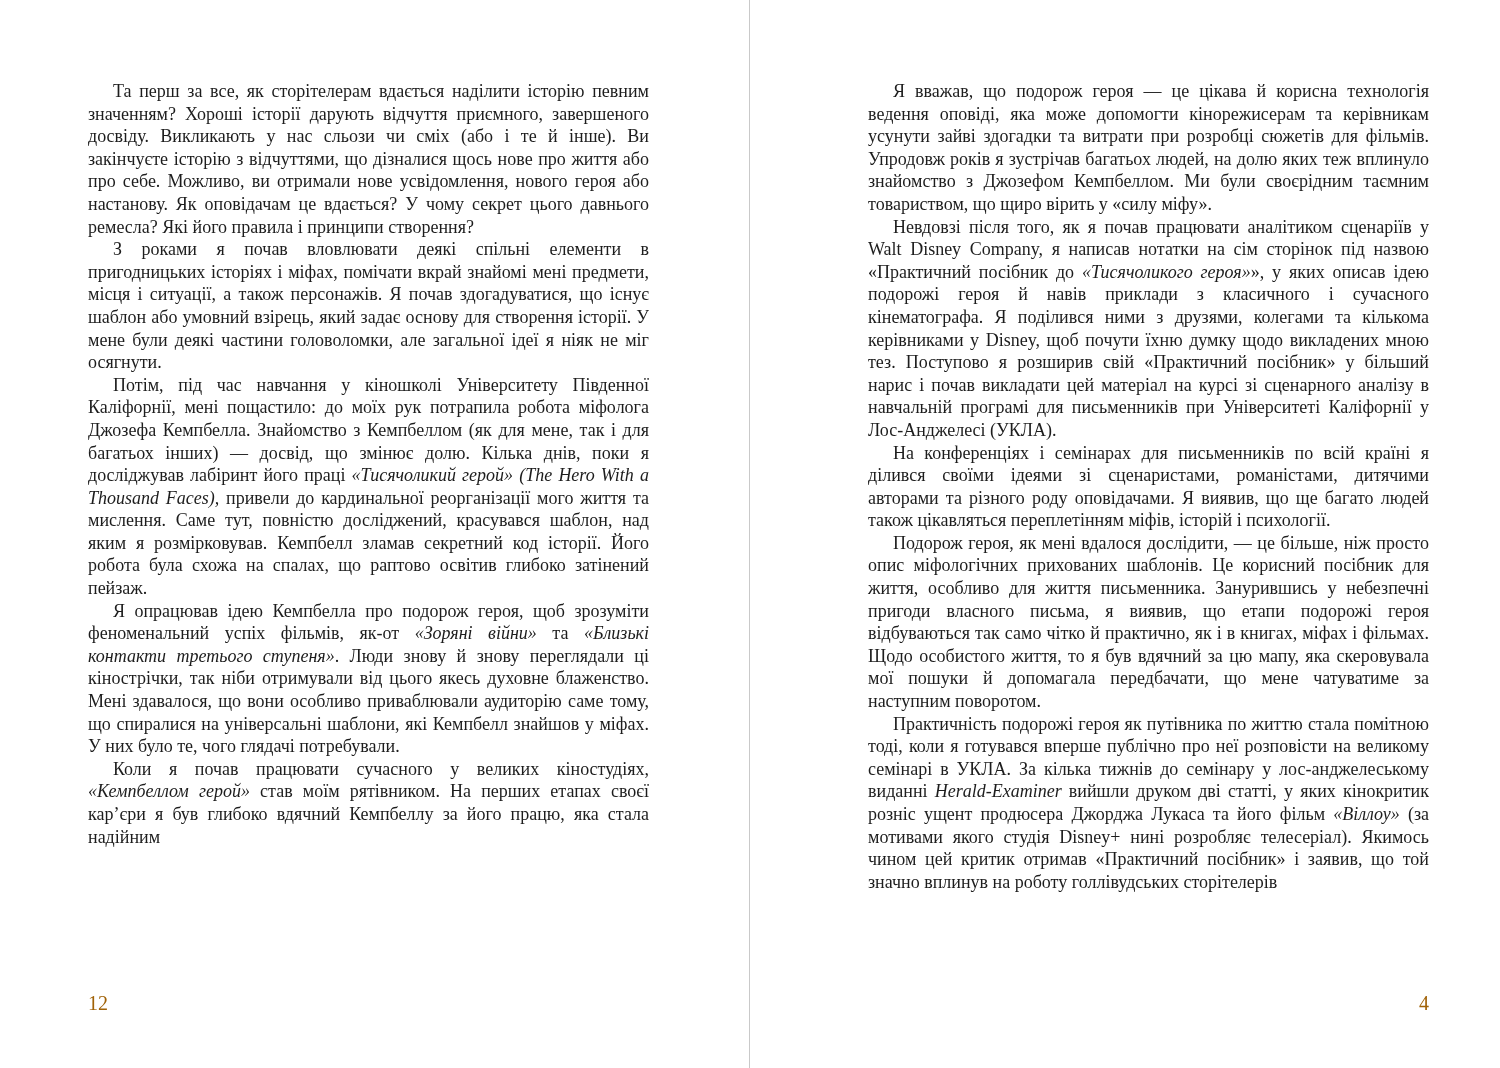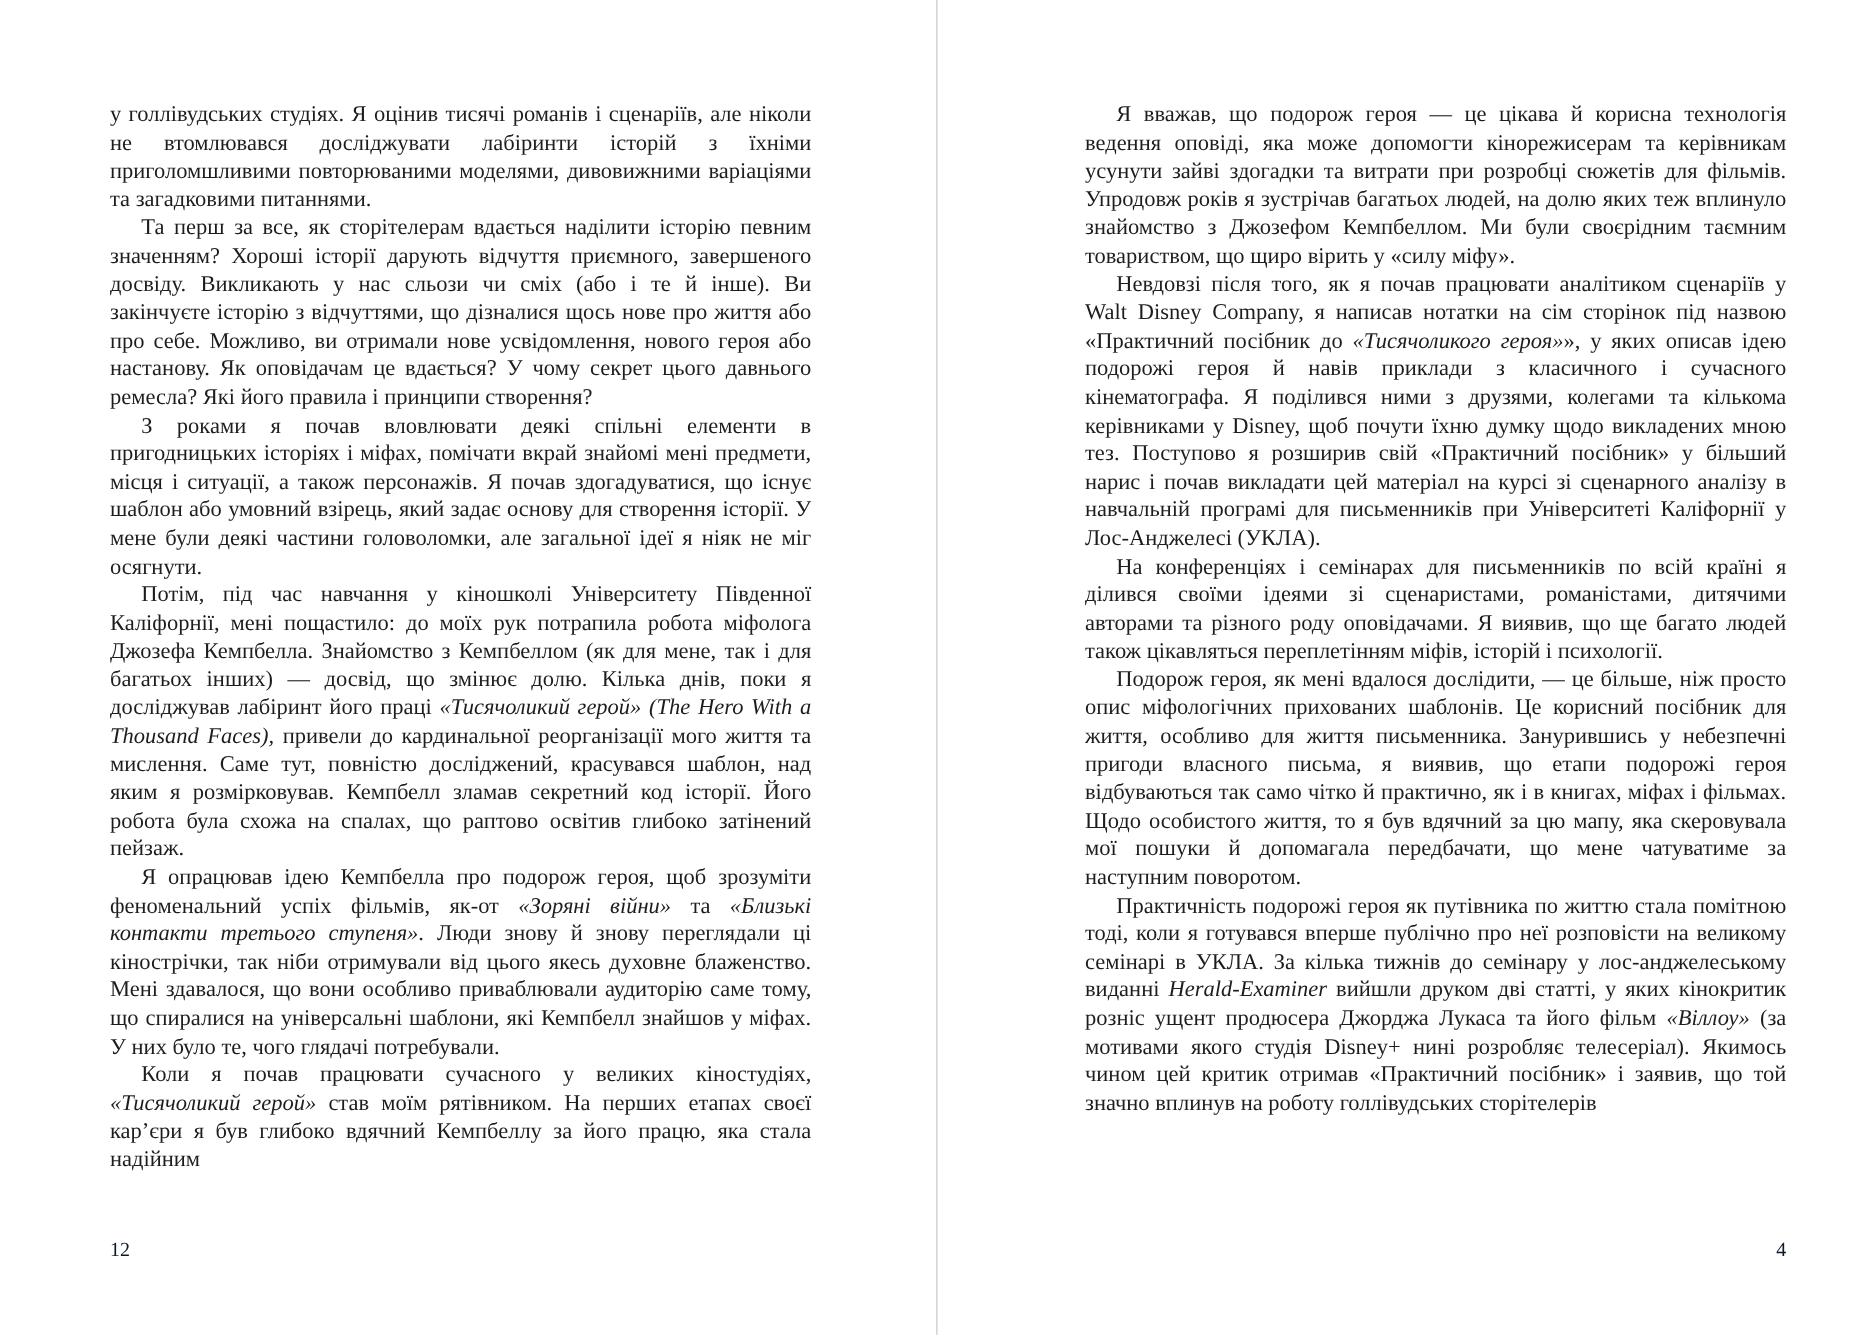--- a/index.html
+++ b/index.html
@@ -44,39 +44,38 @@
     -webkit-hyphens: auto;
   }
   .page-left  .text-block { left: 88px; }
   .page-right .text-block { left: 118px; }
   .para { margin: 0; }
   .para.indent { text-indent: 25px; }
   .italic { font-style: italic; }
   .page-number {
     position: absolute;
     top: 992px;
-    font-size: 16px;
-    color: #0f172a;
+    font-size: 20px;
+    color: #a16207;
   }
   .page-left .page-number { left: 88px; }
   .page-right .page-number { left: 118px; width: 561px; text-align: right; }
 </style>
 </head>
 <body>
 
 <div class="spread">
 
   <div class="page page-left">
     <div class="text-block">
-        <p class="para"><span>у голлівудських студіях. Я оцінив тисячі романів і сценаріїв, але ніколи не втомлювався досліджувати лабіринти історій з їхніми приголомшливими повторюваними моделями, дивовижними варіаціями та загадковими питаннями.</span></p>
         <p class="para indent"><span>Та перш за все, як сторітелерам вдається наділити історію певним значенням? Хороші історії дарують відчуття приємного, завершеного досвіду. Викликають у нас сльози чи сміх (або і те й інше). Ви закінчуєте історію з відчуттями, що дізналися щось нове про життя або про себе. Можливо, ви отримали нове усвідомлення, нового героя або настанову. Як оповідачам це вдається? У чому секрет цього давнього ремесла? Які його правила і принципи створення?</span></p>
         <p class="para indent"><span>З роками я почав вловлювати деякі спільні елементи в пригодницьких історіях і міфах, помічати вкрай знайомі мені предмети, місця і ситуації, а також персонажів. Я почав здогадуватися, що існує шаблон або умовний взірець, який задає основу для створення історії. У мене були деякі частини головоломки, але загальної ідеї я ніяк не міг осягнути.</span></p>
         <p class="para indent"><span>Потім, під час навчання у кіношколі Університету Південної Каліфорнії, мені пощастило: до моїх рук потрапила робота міфолога Джозефа Кемпбелла. Знайомство з Кемпбеллом (як для мене, так і для багатьох інших) — досвід, що змінює долю. Кілька днів, поки я досліджував лабіринт його праці </span><span class="italic">«Тисячоликий герой» (The Hero With a Thousand Faces),</span><span> привели до кардинальної реорганізації мого життя та мислення. Саме тут, повністю досліджений, красувався шаблон, над яким я розмірковував. Кемпбелл зламав секретний код історії. Його робота була схожа на спалах, що раптово освітив глибоко затінений пейзаж.</span></p>
         <p class="para indent"><span>Я опрацював ідею Кемпбелла про подорож героя, щоб зрозуміти феноменальний успіх фільмів, як-от </span><span class="italic">«Зоряні війни»</span><span> та </span><span class="italic">«Близькі контакти третього ступеня»</span><span>. Люди знову й знову переглядали ці кінострічки, так ніби отримували від цього якесь духовне блаженство. Мені здавалося, що вони особливо приваблювали аудиторію саме тому, що спиралися на універсальні шаблони, які Кемпбелл знайшов у міфах. У них було те, чого глядачі потребували.</span></p>
-        <p class="para indent"><span>Коли я почав працювати сучасного у великих кіностудіях, </span><span class="italic">«Тисячоликий герой»</span><span> став моїм рятівником. На перших етапах своєї кар’єри я був глибоко вдячний Кемпбеллу за його працю, яка стала надійним</span></p>
+        <p class="para indent"><span>Коли я почав працювати сучасного у великих кіностудіях, </span><span class="italic">«Кемпбеллом герой»</span><span> став моїм рятівником. На перших етапах своєї кар’єри я був глибоко вдячний Кемпбеллу за його працю, яка стала надійним</span></p>
       </div>
     <div class="page-number">12</div>
   </div>
 
   <div class="divider"></div>
 
   <div class="page page-right">
     <div class="text-block">
         <p class="para indent"><span>Я вважав, що подорож героя — це цікава й корисна технологія ведення оповіді, яка може допомогти кінорежисерам та керівникам усунути зайві здогадки та витрати при розробці сюжетів для фільмів. Упродовж років я зустрічав багатьох людей, на долю яких теж вплинуло знайомство з Джозефом Кемпбеллом. Ми були своєрідним таємним товариством, що щиро вірить у «силу міфу».</span></p>
         <p class="para indent"><span>Невдовзі після того, як я почав працювати аналітиком сценаріїв у Walt Disney Company, я написав нотатки на сім сторінок під назвою «Практичний посібник до </span><span class="italic">«Тисячоликого героя»</span><span>», у яких описав ідею подорожі героя й навів приклади з класичного і сучасного кінематографа. Я поділився ними з друзями, колегами та кількома керівниками у Disney, щоб почути їхню думку щодо викладених мною тез. Поступово я розширив свій «Практичний посібник» у більший нарис і почав викладати цей матеріал на курсі зі сценарного аналізу в навчальній програмі для письменників при Університеті Каліфорнії у Лос-Анджелесі (УКЛА).</span></p>

